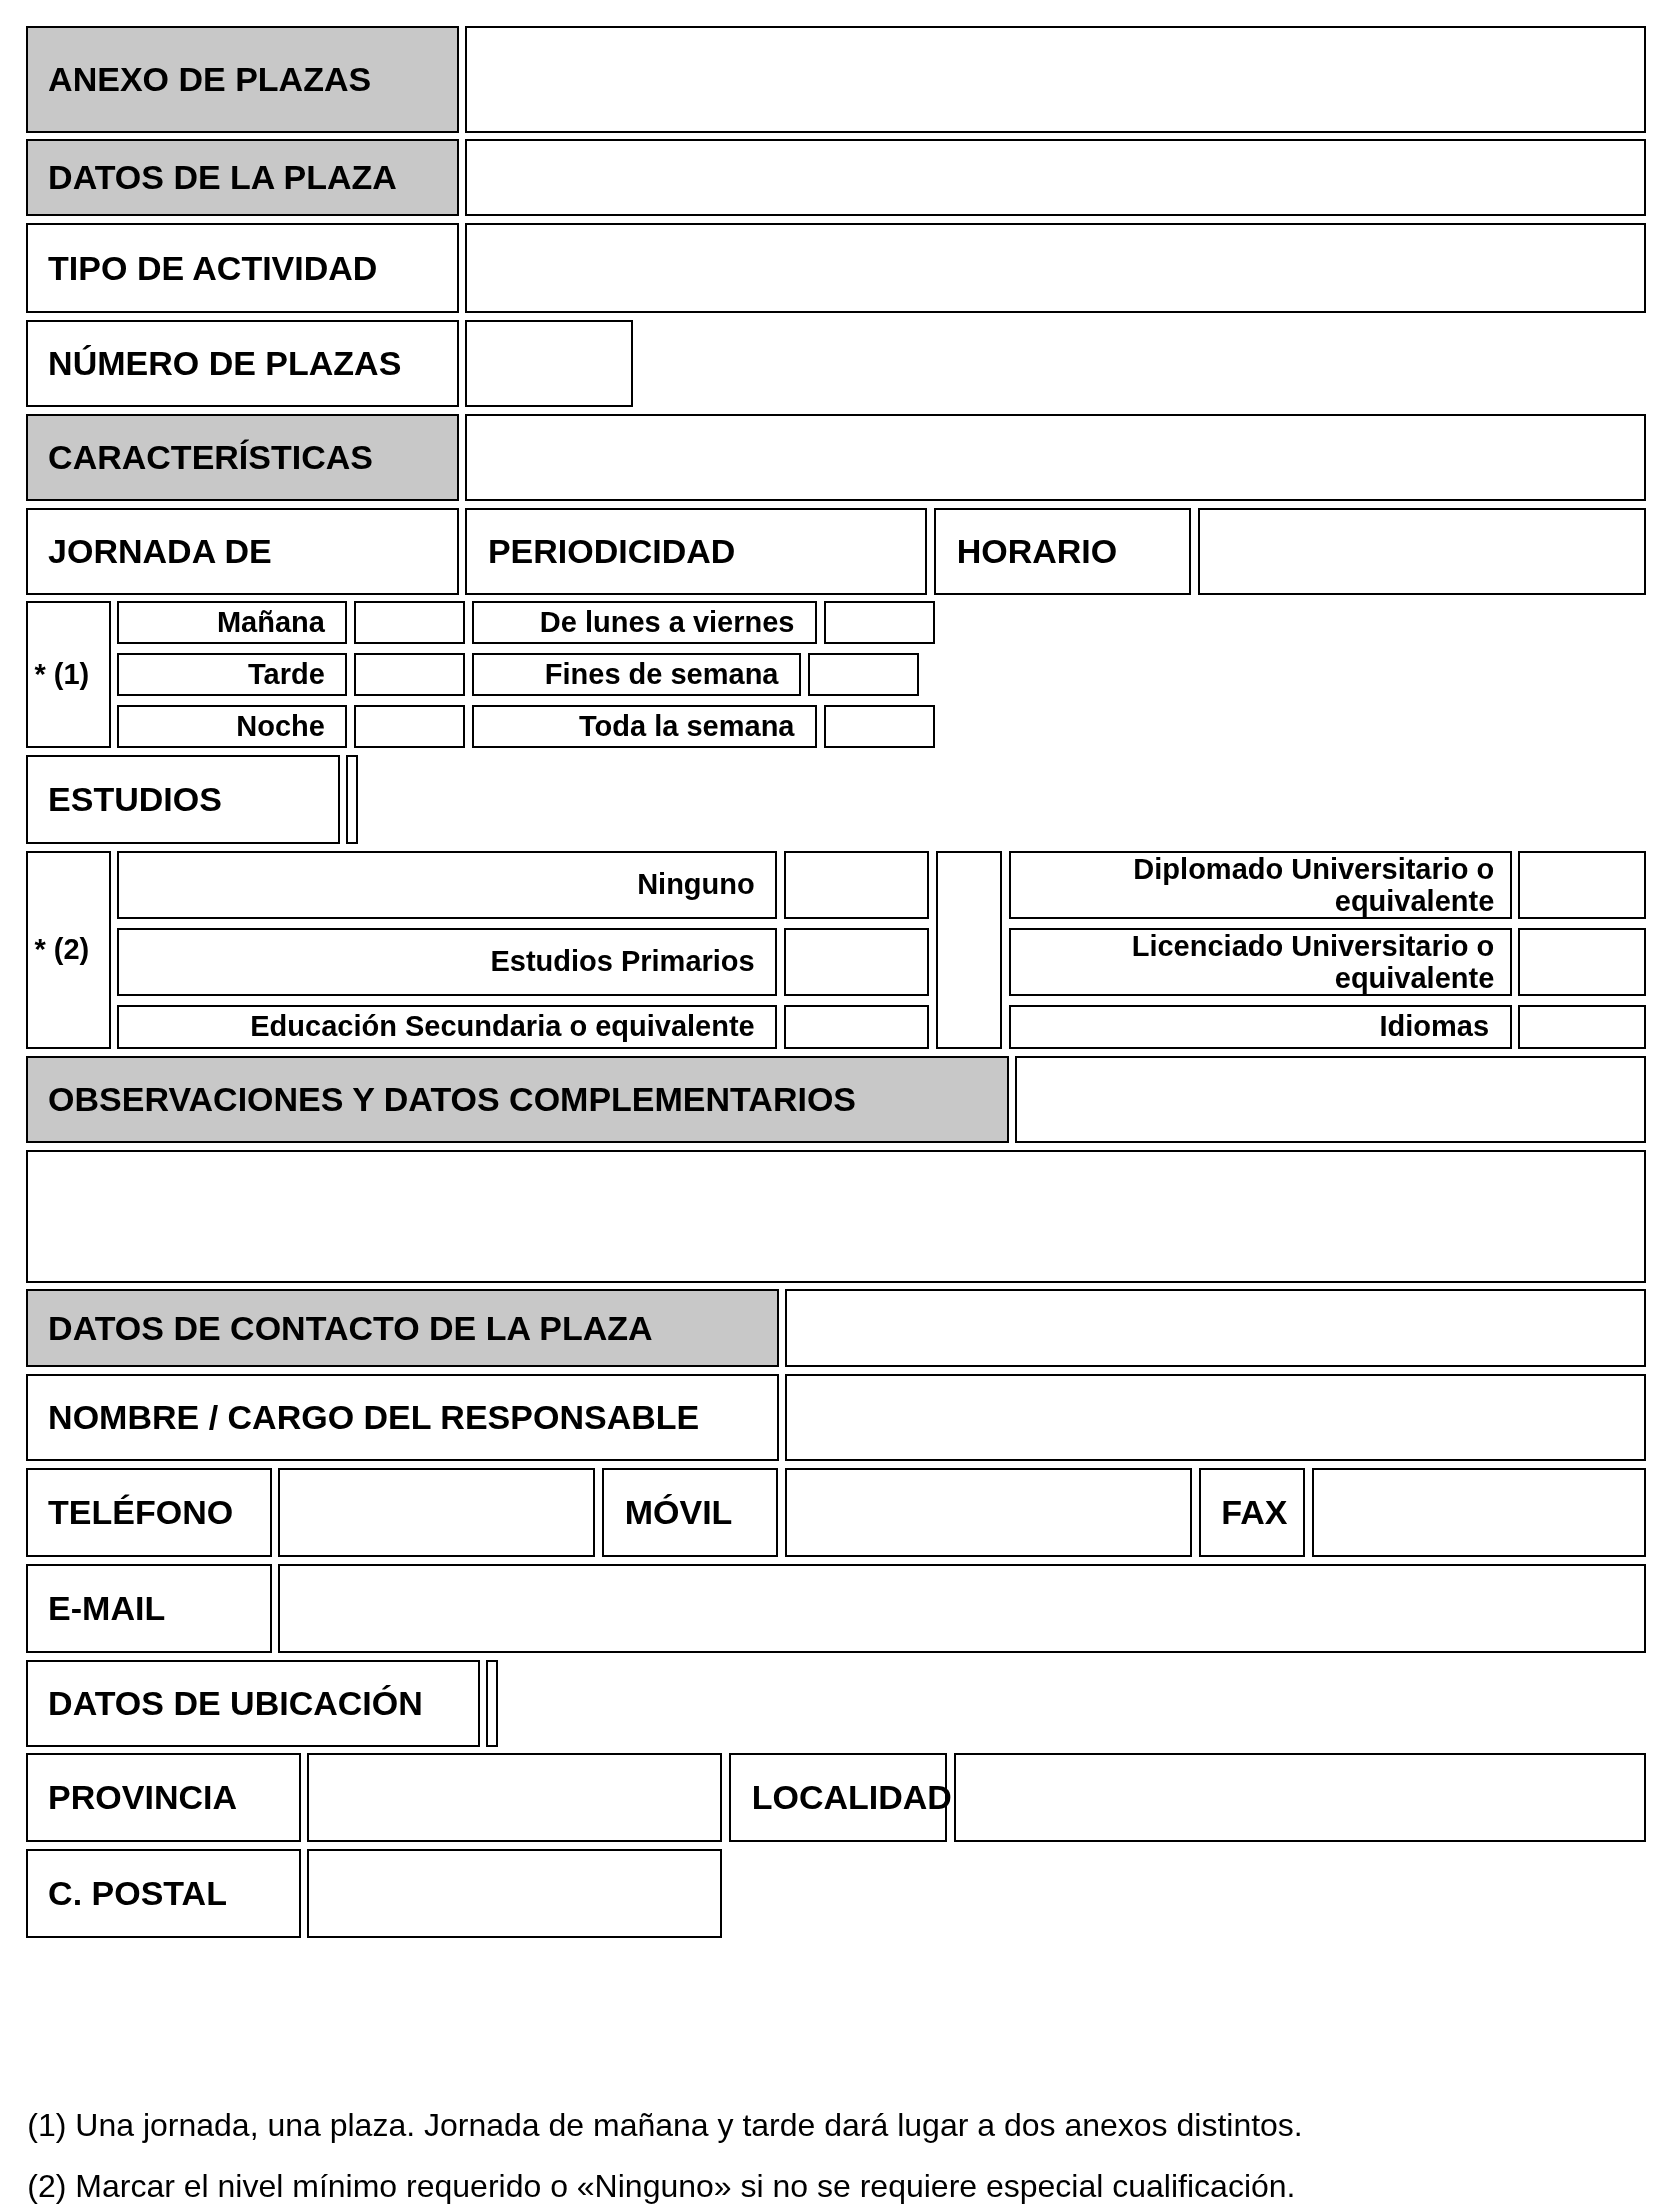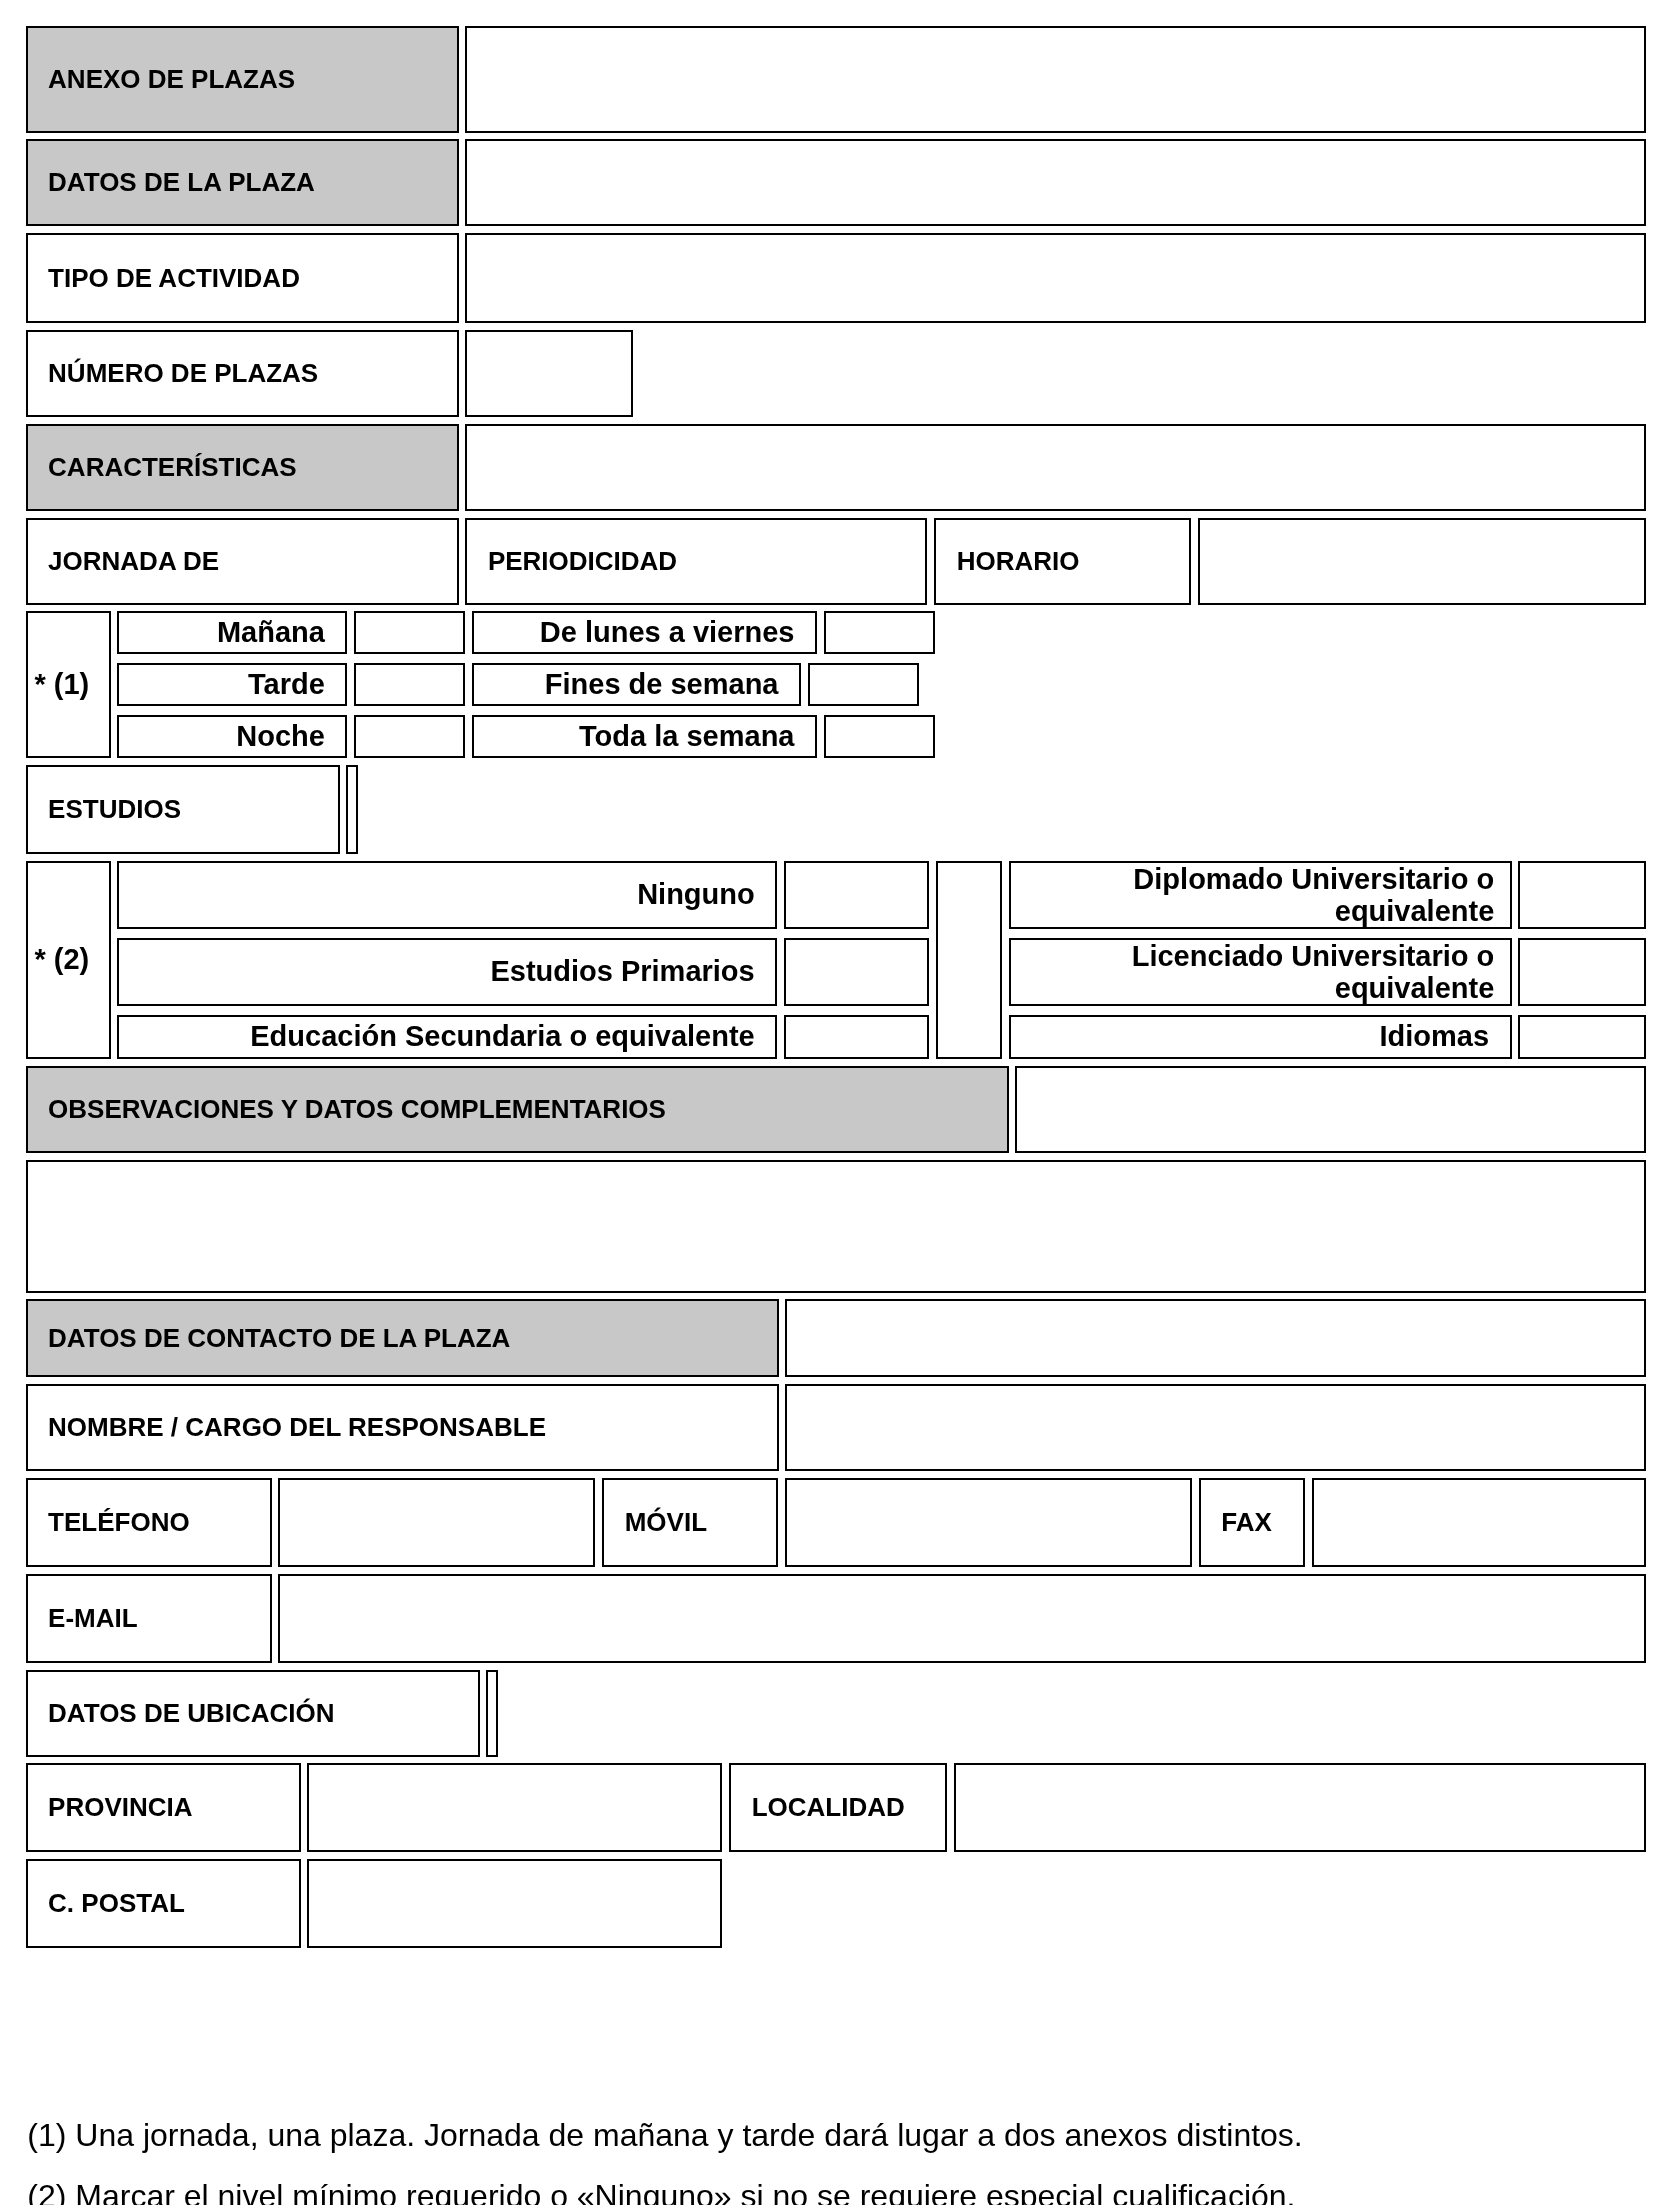--- a/index.html
+++ b/index.html
@@ -13,21 +13,21 @@
   .page { padding: 25.6px 25.6px 0 25.6px; width: 1672px; }
   .row { display: flex; gap: 6.8px; margin-bottom: 6.8px; align-items: stretch; }
   .cell {
     border: 2.6px solid #000;
     display: flex;
     align-items: center;
     padding: 0 20.5px;
     background: #fff;
   }
   .gray { background: #c8c8c8; }
-  .lbl { font-weight: bold; font-size: 26px; white-space: nowrap; text-align: center; }
+  .lbl { font-weight: bold; font-size: 34px; white-space: nowrap; text-align: center; }
   .sm  { font-weight: bold; font-size: 29px; }
   .nowrap { white-space: nowrap; }
   .r { justify-content: flex-end; text-align: right; }
   .fill { flex: 1; text-align: right; }
   .col { display: flex; flex-direction: column; gap: 9px; }
   .optrow { display: flex; gap: 6.8px; }
   .h50 { height: 43px; }
   .h80 { height: 68px; }
   .h52 { height: 44px; }
   .twoline { line-height: 1.12; padding: 3.4px 15.3px; }
@@ -39,21 +39,21 @@
 </head>
 <body>
 
 <div class="page">
 
   <div class="row" style="height:107px">
     <div class="cell gray lbl" style="width:433px">ANEXO DE PLAZAS</div>
     <div class="cell fill"></div>
   </div>
 
-  <div class="row" style="height:87px">
+  <div class="row" style="height:77px">
     <div class="cell gray lbl" style="width:433px">DATOS DE LA PLAZA</div>
     <div class="cell fill"></div>
   </div>
 
   <div class="row" style="height:90px">
     <div class="cell lbl" style="width:433px">TIPO DE ACTIVIDAD</div>
     <div class="cell fill"></div>
   </div>
 
   <div class="row" style="height:87px">

